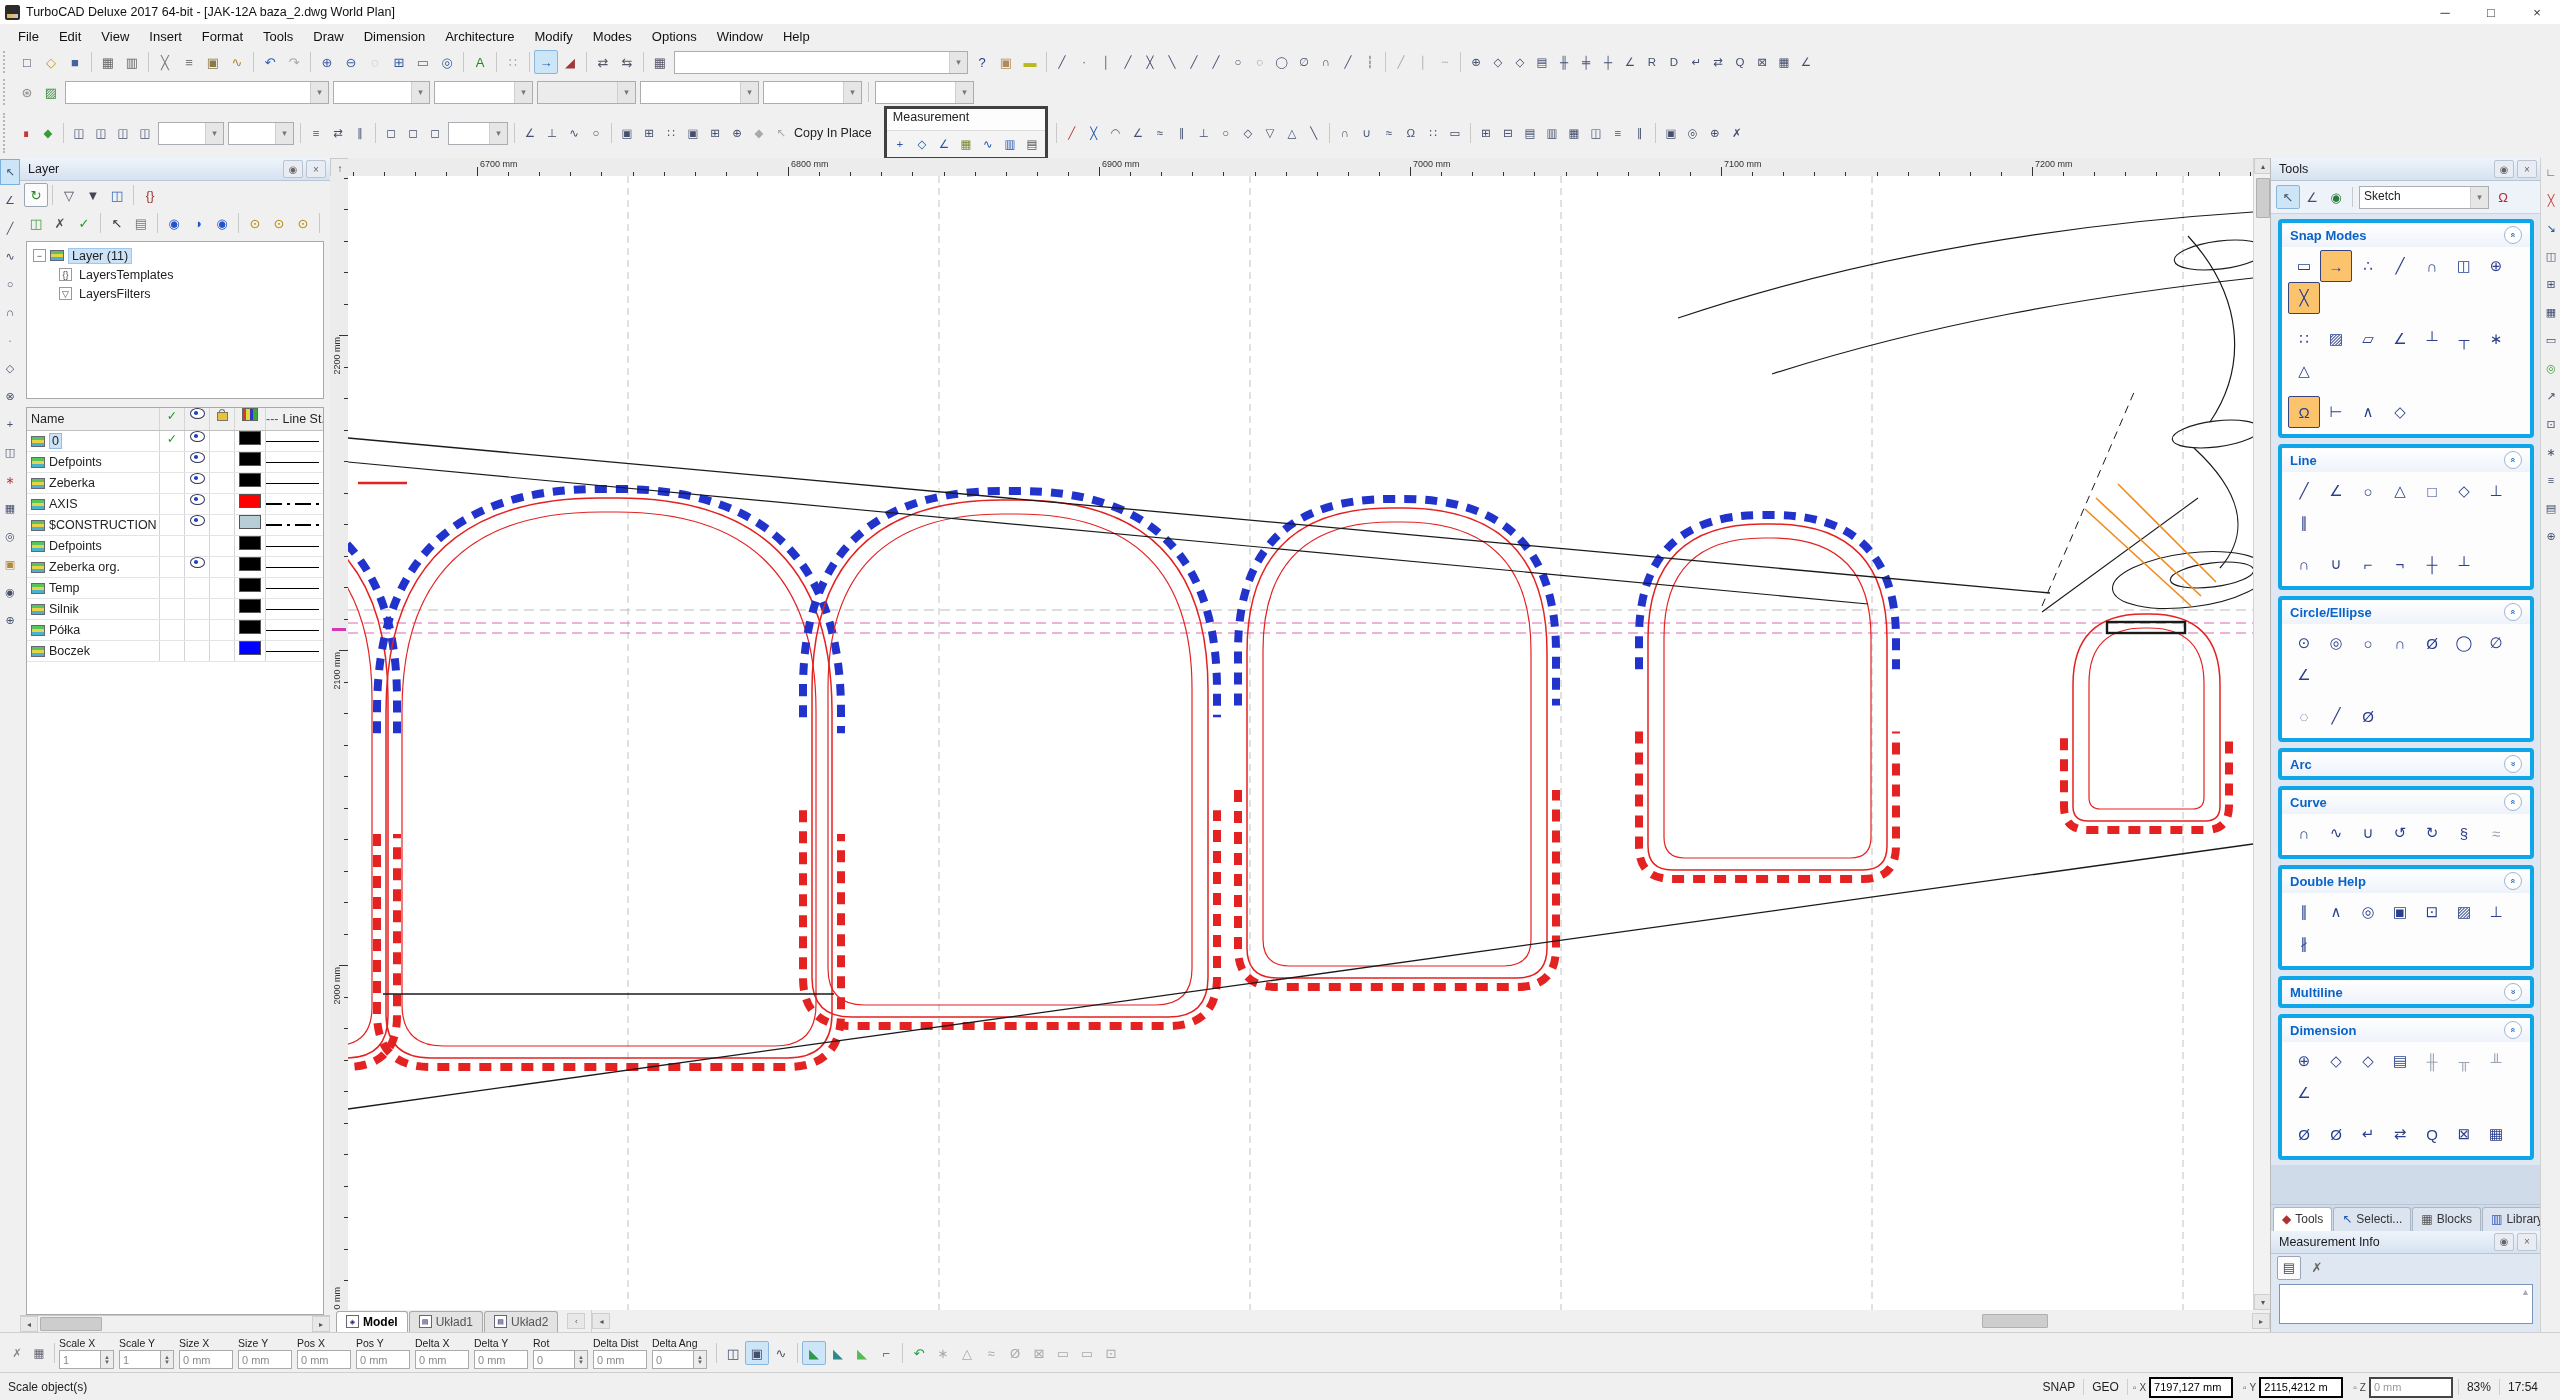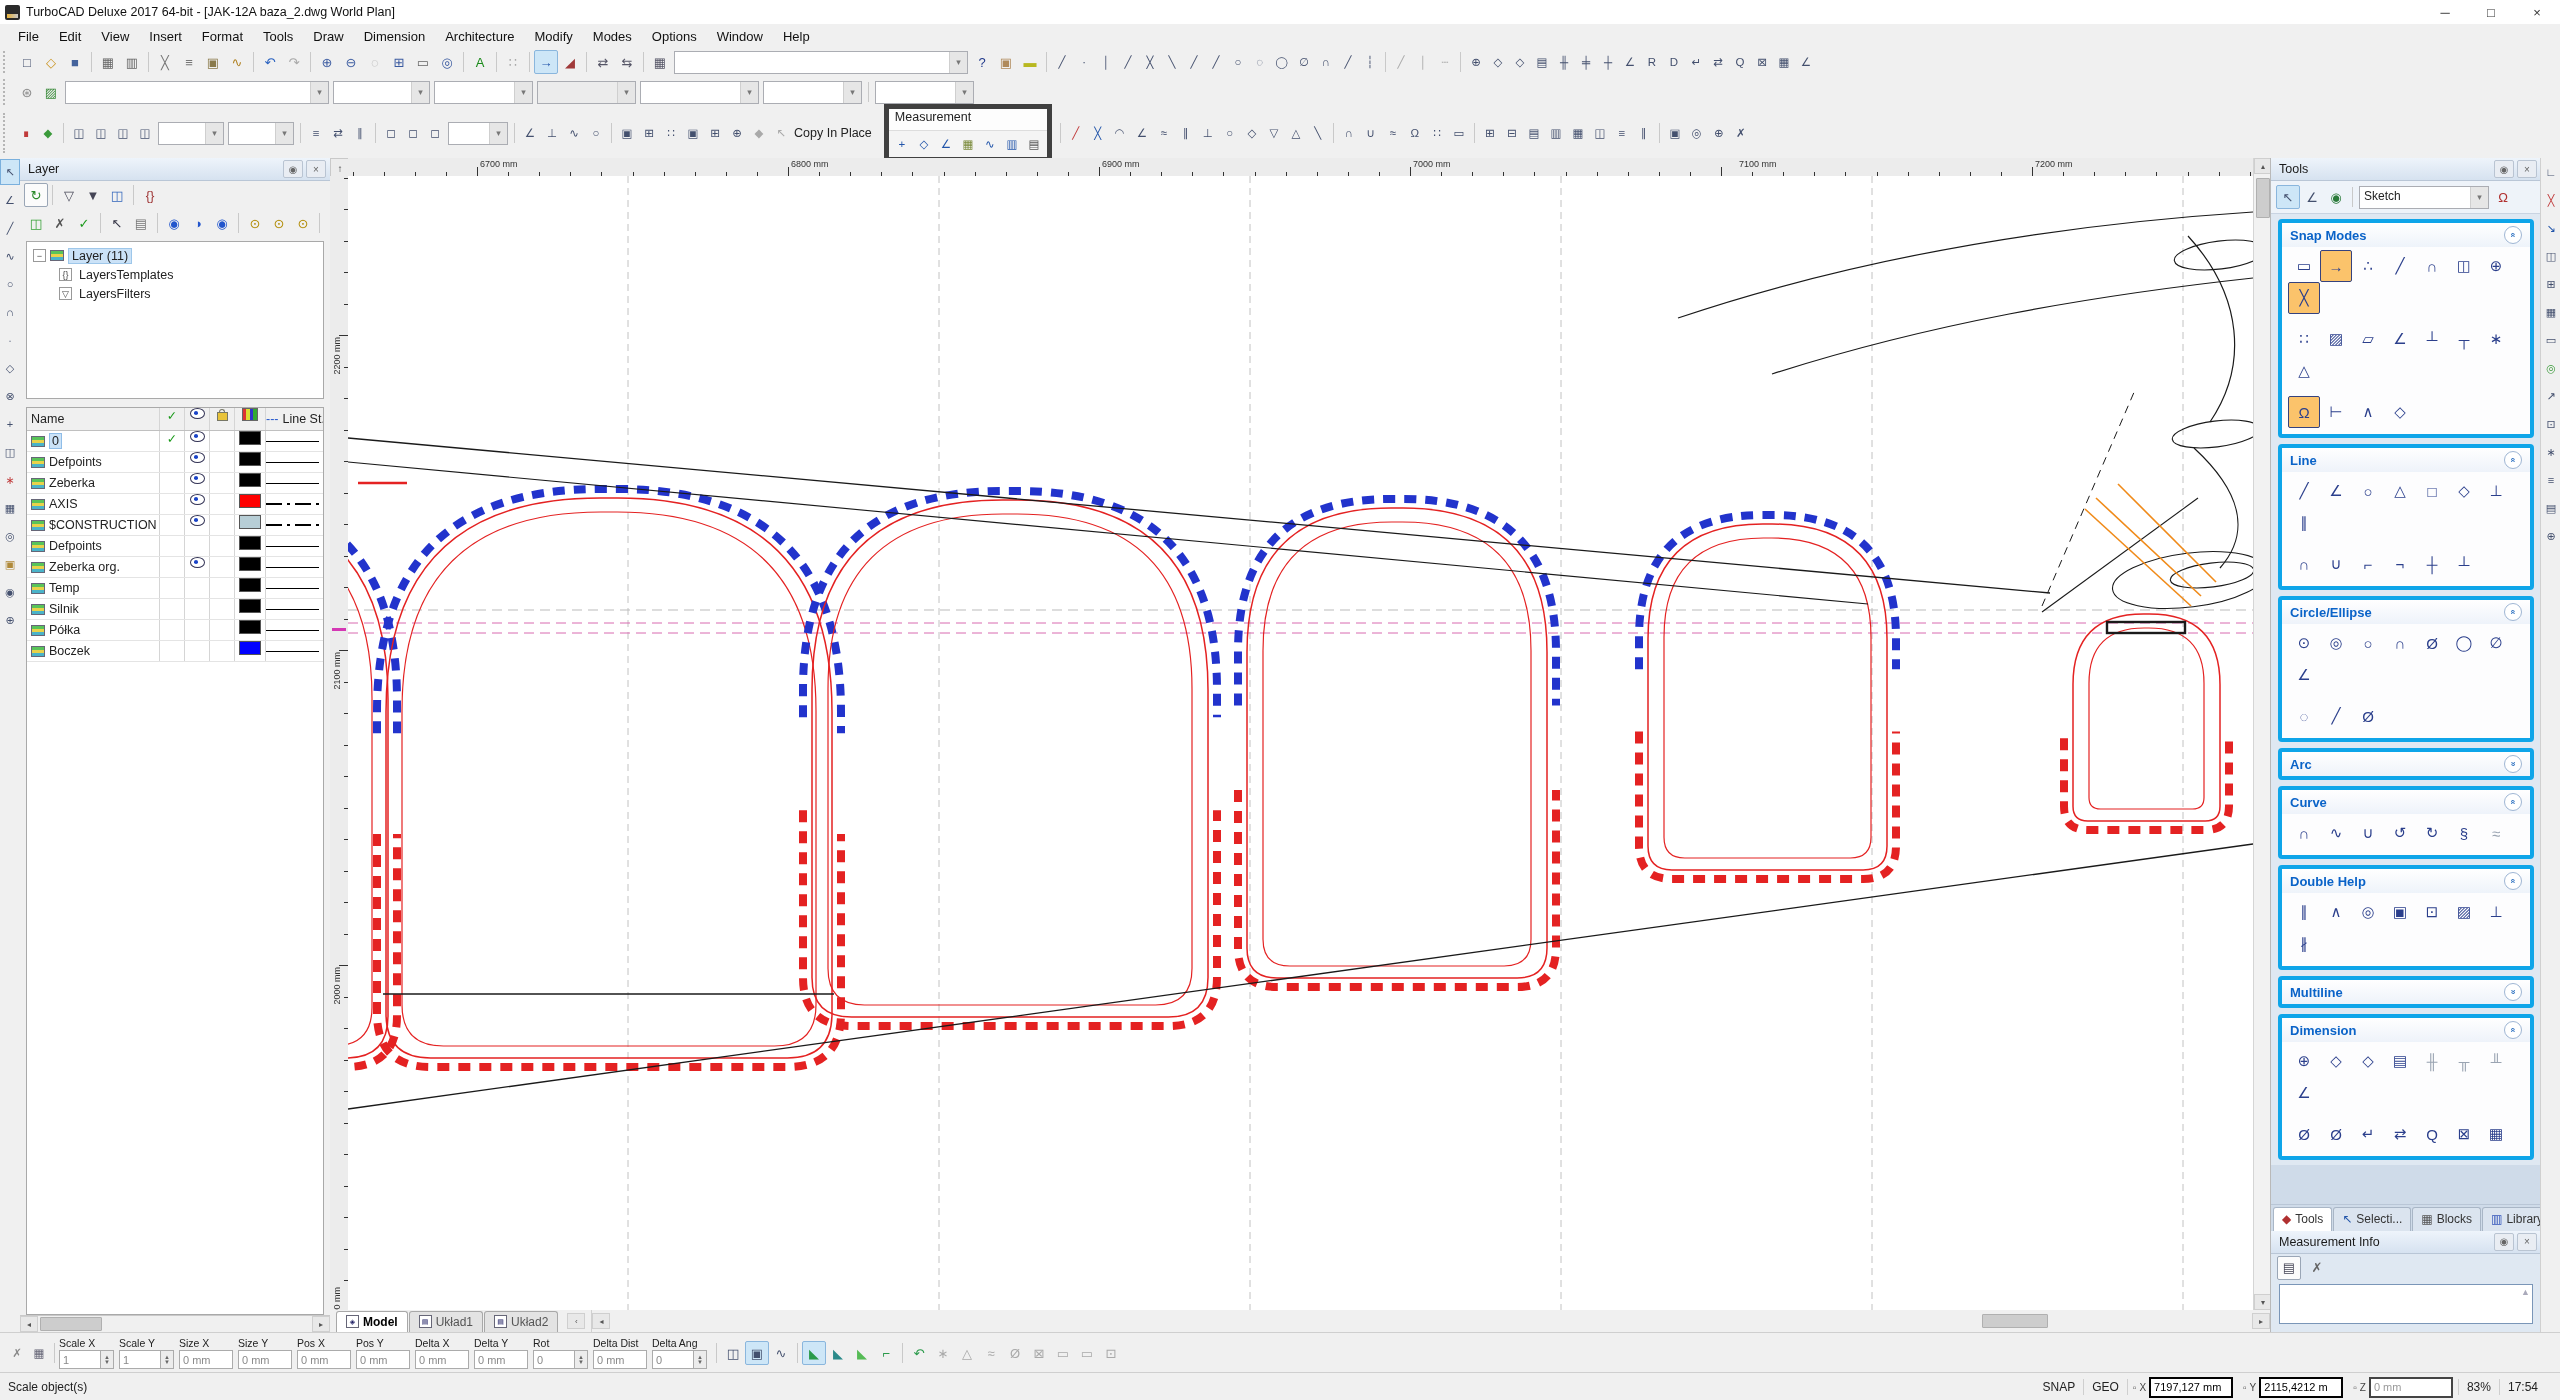--- a/index.html
+++ b/index.html
@@ -22,21 +22,21 @@
   .handle{width:6px;height:80%;border-left:2px dotted #b5b5b5;margin:0 4px 0 3px;flex:0 0 auto;}
   .tb{width:22px;height:22px;display:flex;align-items:center;justify-content:center;font-size:13px;color:#44506e;flex:0 0 auto;border:1px solid transparent;border-radius:2px;}
   .tb.sm{width:20px;height:20px;font-size:11.5px;}
   .tb.act{background:#cde6f7;border-color:#8ab6dd;}
   .tb.dis{color:#a9a9a9;}
   .sep{width:1px;height:20px;background:#c9c9c9;margin:0 4px;flex:0 0 auto;}
   .combo{height:21px;background:#fff;border:1px solid #abadb3;position:relative;flex:0 0 auto;margin:0 2px;}
   .combo .arr{position:absolute;right:0;top:0;width:17px;height:100%;background:#e6e6e6;border-left:1px solid #cfcfcf;display:flex;align-items:center;justify-content:center;color:#777;font-size:9px;}
   .combo.dis{background:#ececec;}
   .combo .val{position:absolute;left:4px;top:2px;font-size:12px;color:#222;}
-  #meas-float{display:flex;flex-direction:column;border:5px solid #404040;background:#f4f4f4;margin:0 4px;flex:0 0 auto;}
+  #meas-float{display:flex;flex-direction:column;border:3px solid #404040;background:#f4f4f4;margin:0 4px;flex:0 0 auto;}
   #meas-title{height:20px;background:#fdfdfd;border-bottom:1px solid #ddd;font-size:12.5px;padding:1px 18px 0 6px;}
   #meas-icons{display:flex;align-items:center;height:26px;padding:0 2px;}
   #copy-in-place{font-size:12.5px;color:#222;margin:0 8px 0 2px;flex:0 0 auto;}
   
   #main{left:0;top:158px;width:2560px;height:1174px;background:#e9e9e9;}
   .vcol{display:flex;flex-direction:column;align-items:center;background:#f0f0f0;}
   #left-col{left:0;top:0;width:20px;height:1174px;border-right:1px solid #d0d0d0;}
   #right-col{left:2540px;top:0;width:20px;height:1174px;border-left:1px solid #d0d0d0;}
   .vtool{width:18px;height:24px;display:flex;align-items:center;justify-content:center;font-size:11px;color:#44506e;margin:1px 0;border:1px solid transparent;}
   .vtool.act{background:#cde6f7;border-color:#7ab0dd;}
@@ -696,21 +696,21 @@
         <span class="tickv" style="left: 1746.2px; bottom: 0px; width: 1px; height: 4px;"></span>
         <span class="tickv" style="left: 1777.3px; bottom: 0px; width: 1px; height: 4px;"></span>
         <span class="tickv" style="left: 1808.4px; bottom: 0px; width: 1px; height: 4px;"></span>
         <span class="tickv" style="left: 1839.5px; bottom: 0px; width: 1px; height: 4px;"></span>
         <span class="tickv" style="left: 1870.6px; bottom: 0px; width: 1px; height: 4px;"></span>
         <span class="tickv" style="left: 1901.7px; bottom: 0px; width: 1px; height: 4px;"></span>
         <span class="rlab" style="left: 132px; top: 1px; text-align: center;">6700 mm</span>
         <span class="rlab" style="left: 443px; top: 1px;">6800 mm</span>
         <span class="rlab" style="left: 754px; top: 1px;">6900 mm</span>
         <span class="rlab" style="left: 1065px; top: 1px;">7000 mm</span>
-        <span class="rlab" style="left: 1376px; top: 1px; margin-left: 15px;">7100 mm</span>
+        <span class="rlab" style="left: 1376px; top: 1px;">7100 mm</span>
         <span class="rlab" style="left: 1687px; top: 1px;">7200 mm</span>
       </div>
     <div id="ruler-left" class="abs">
         <span id="rmark" style="top: 452px;"></span>
         <span class="tickv" style="right: 0px; top: 1.5px; height: 1px; width: 4px;"></span>
         <span class="tickv" style="right: 0px; top: 33px; height: 1px; width: 4px;"></span>
         <span class="tickv" style="right: 0px; top: 64.5px; height: 1px; width: 4px;"></span>
         <span class="tickv" style="right: 0px; top: 96px; height: 1px; width: 4px;"></span>
         <span class="tickv" style="right: 0px; top: 127.5px; height: 1px; width: 4px;"></span>
         <span class="tickv" style="right: 0px; top: 159px; height: 1px; width: 9px;"></span>

